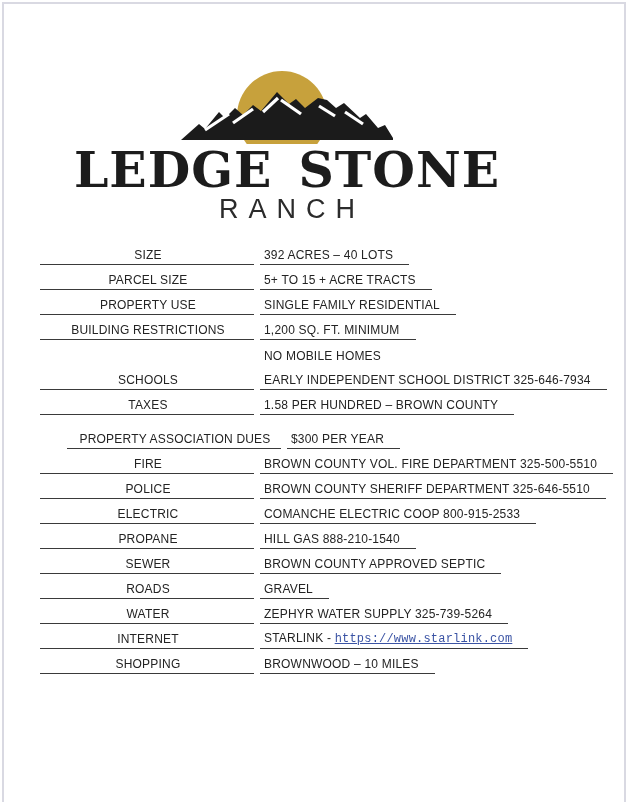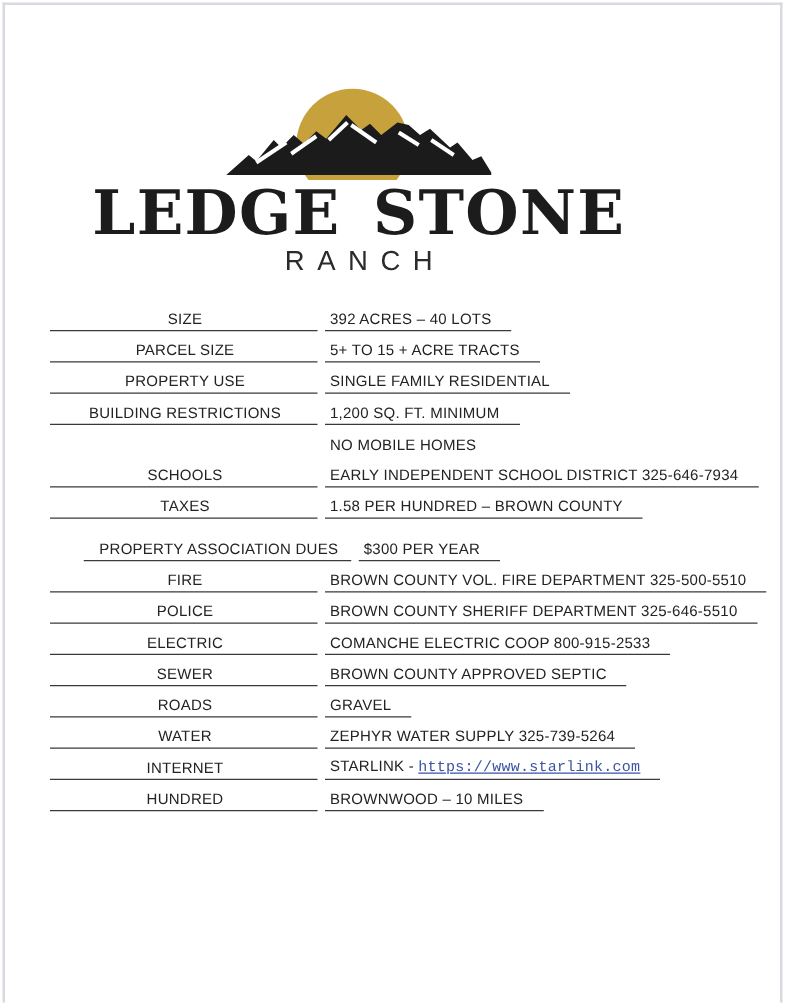--- a/index.html
+++ b/index.html
@@ -25,21 +25,21 @@
     font-weight:700;
     font-size:49px;
     line-height:52px;
     letter-spacing:1px;
     word-spacing:8px;
     color:#1c1c1c;
     white-space:nowrap;
   }
   .ranch-subtitle{
     font-family:"Liberation Sans",sans-serif;
-    font-size:22px;
+    font-size:27px;
     line-height:26px;
     letter-spacing:10px;
     padding-left:10px; 
     color:#2b2b2b;
     white-space:nowrap;
   }
   
   .details{
     margin:18px 0 0 36px;
     font-size:12px;
@@ -138,34 +138,38 @@
       </div>
       <div class="row">
         <span class="cell label">POLICE</span>
         <span class="cell value">BROWN COUNTY SHERIFF DEPARTMENT 325-646-5510</span>
       </div>
       <div class="row">
         <span class="cell label">ELECTRIC</span>
         <span class="cell value">COMANCHE ELECTRIC COOP 800-915-2533</span>
       </div>
       <div class="row">
+        <span class="cell label">PROPANE</span>
+        <span class="cell value">HILL GAS 888-210-1540</span>
+      </div>
+      <div class="row">
         <span class="cell label">SEWER</span>
         <span class="cell value">BROWN COUNTY APPROVED SEPTIC</span>
       </div>
       <div class="row">
         <span class="cell label">ROADS</span>
         <span class="cell value">GRAVEL</span>
       </div>
       <div class="row">
         <span class="cell label">WATER</span>
         <span class="cell value">ZEPHYR WATER SUPPLY 325-739-5264</span>
       </div>
       <div class="row">
         <span class="cell label">INTERNET</span>
         <span class="cell value">STARLINK - <a href="#" style="color: rgb(58, 83, 164); font-family: Liberation Mono, monospace;">https://www.starlink.com</a></span>
       </div>
       <div class="row">
-        <span class="cell label">HUNDRED</span>
+        <span class="cell label">SHOPPING</span>
         <span class="cell value">BROWNWOOD – 10 MILES</span>
       </div>
     </div>
 
 </div>
 
 </body></html>

